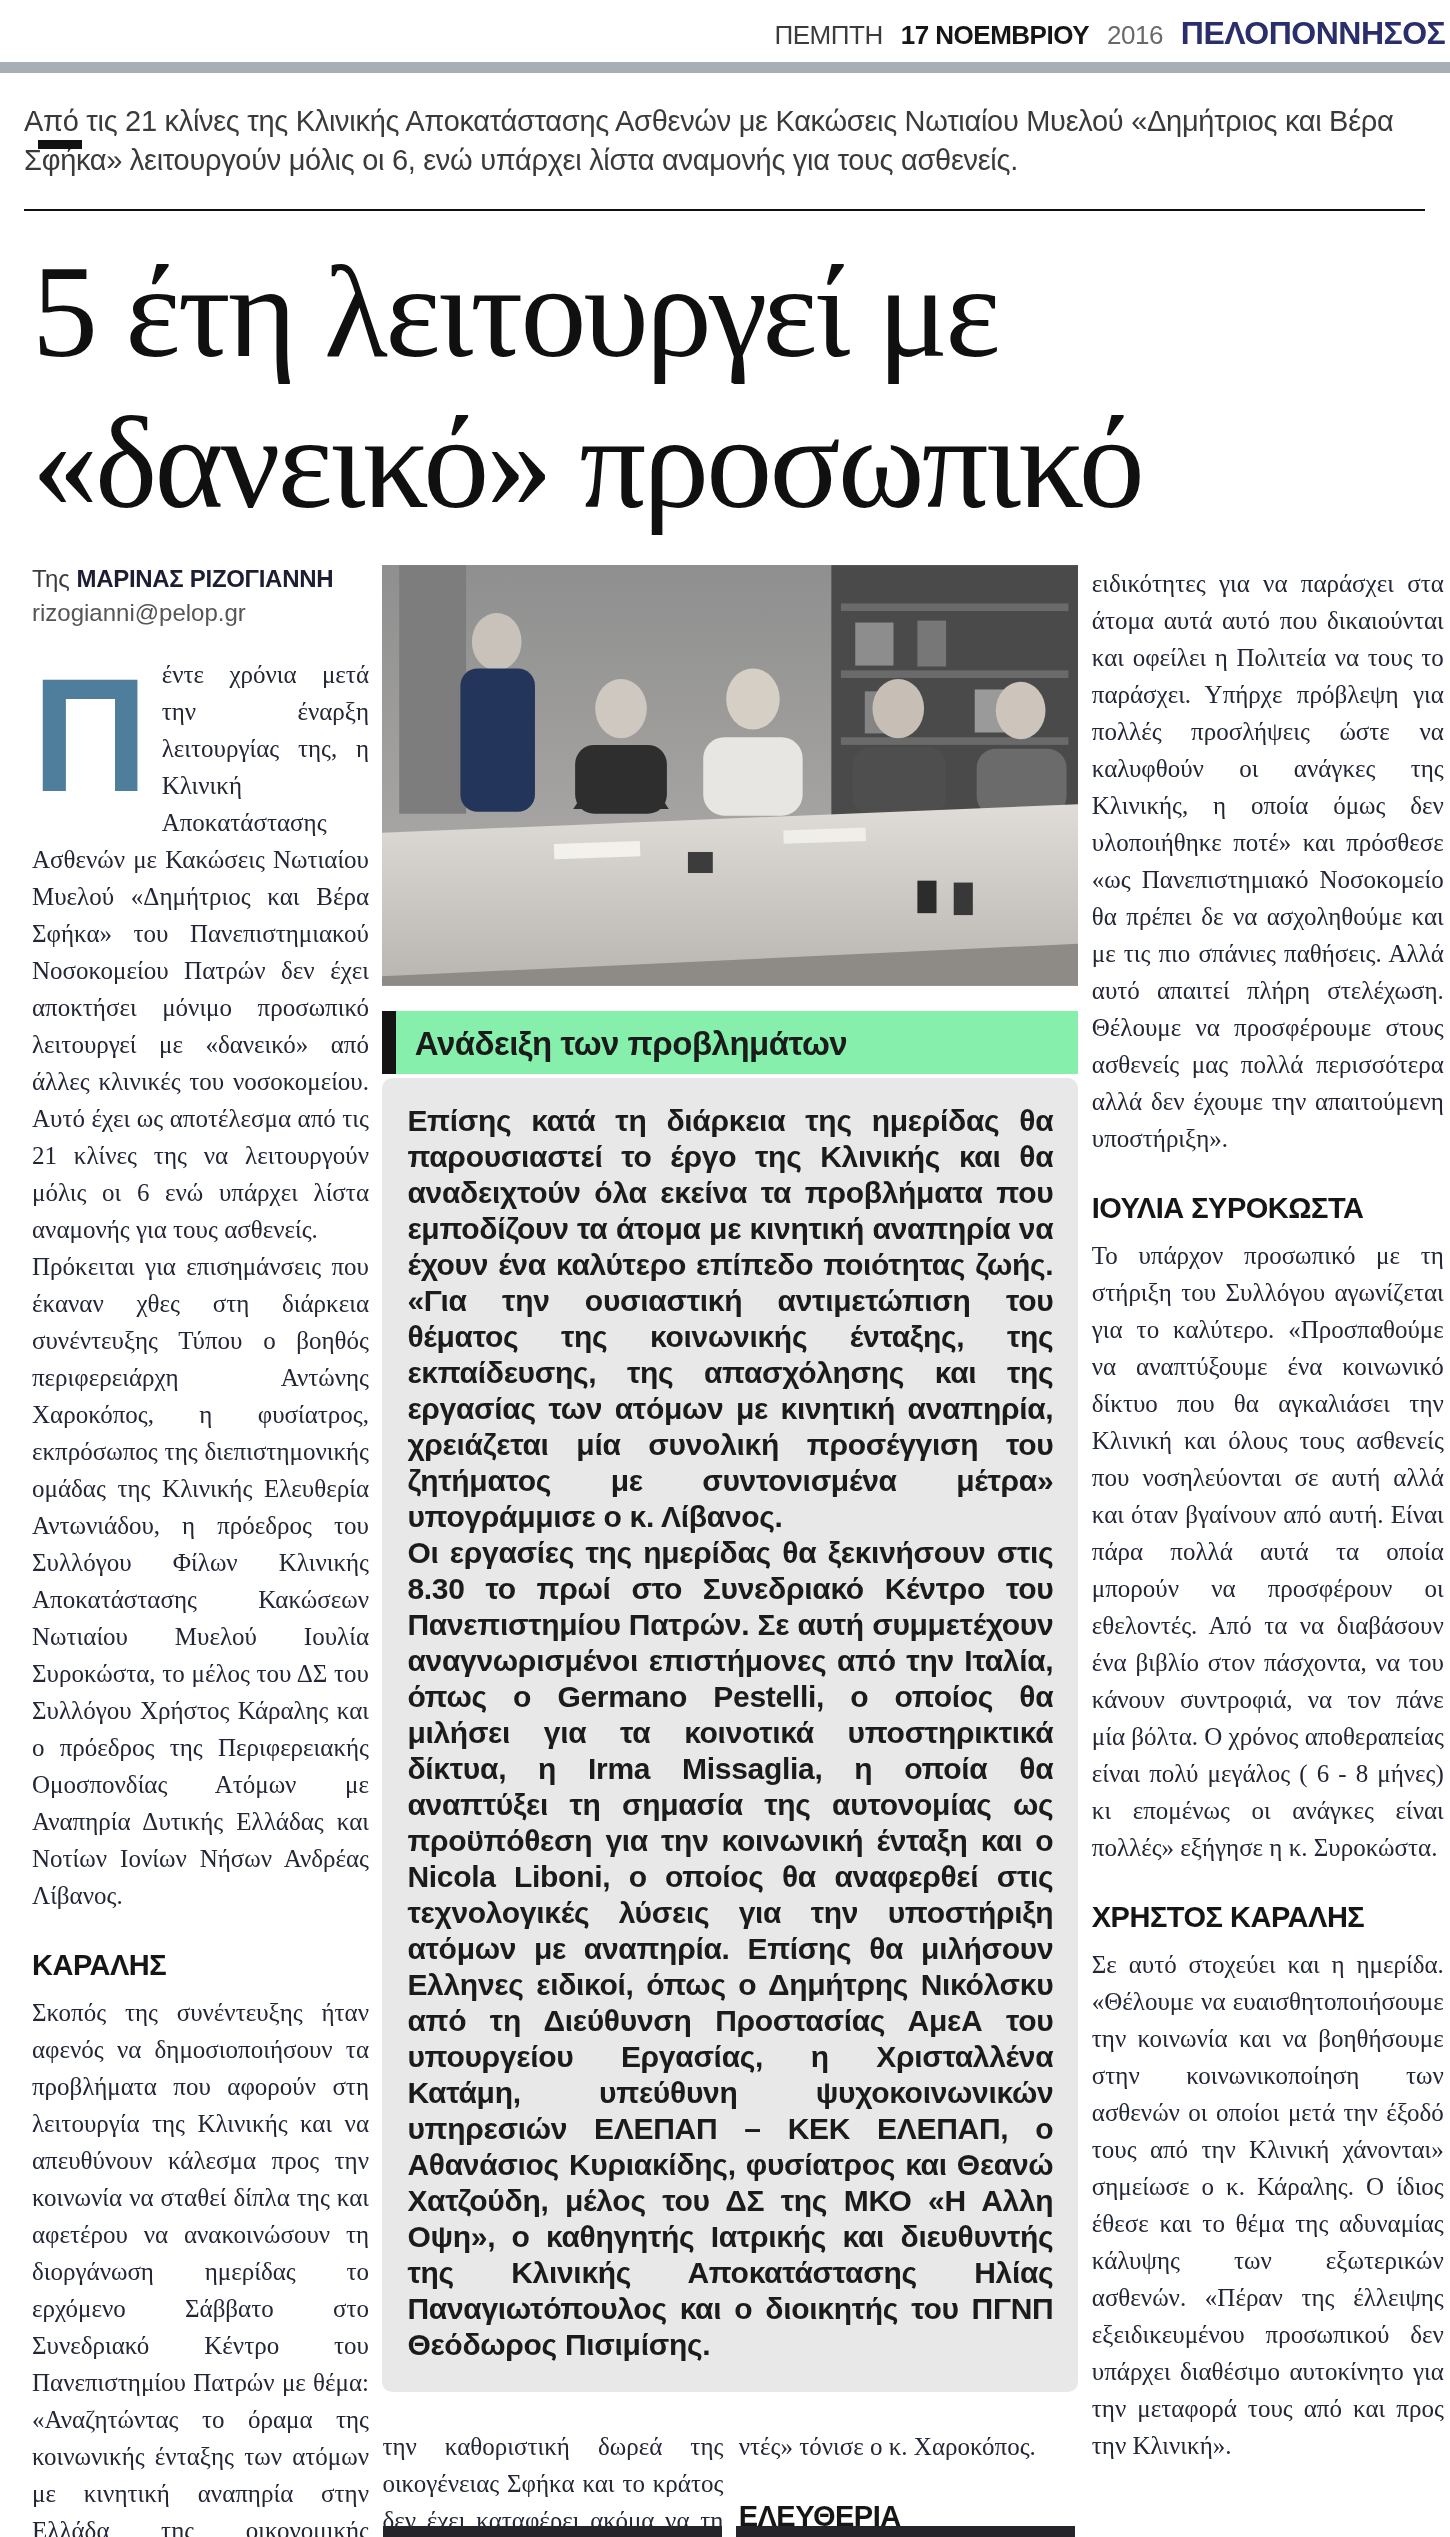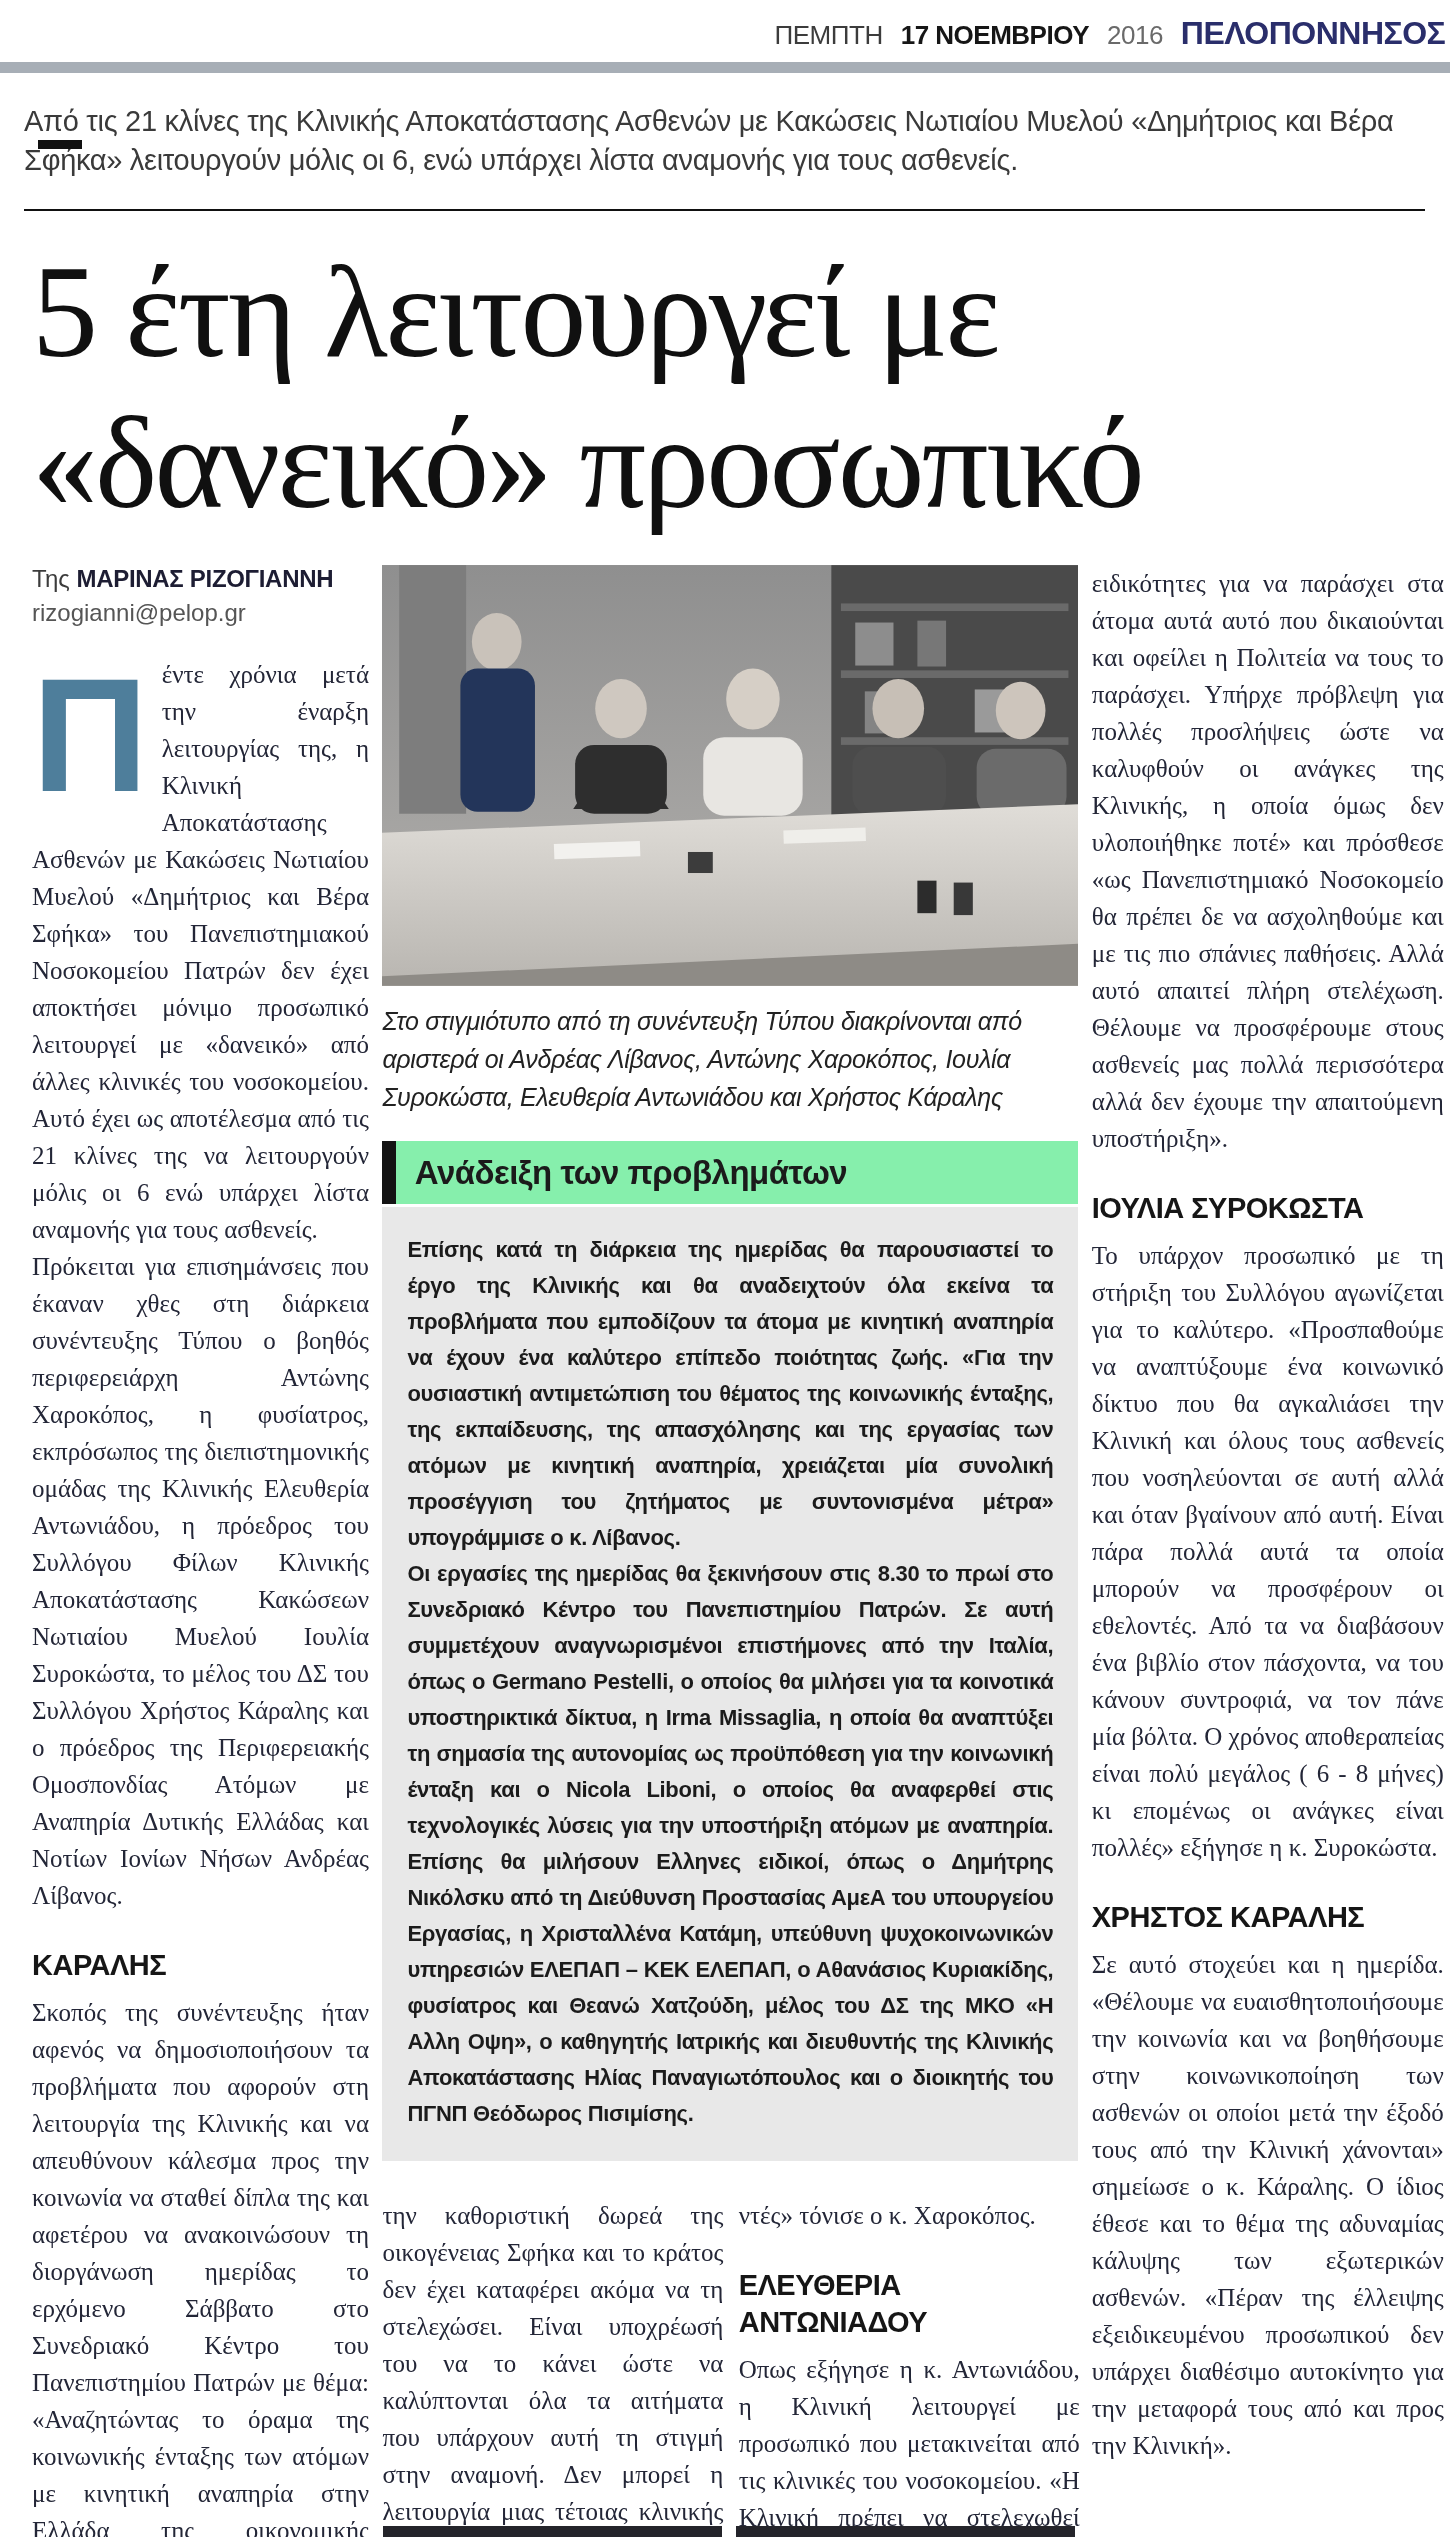--- a/index.html
+++ b/index.html
@@ -49,22 +49,22 @@
            font-size:25px;line-height:38px;color:#222;letter-spacing:-0.3px;}
 
   
   .box{margin-top:25px;}
   .box-titlebar{display:flex;}
   .box-marker{width:13.4px;background:#141414;}
   .box-titlearea{flex:1;background:#86efac;padding:13.4px 19px 11.5px 19px;}
   .box-title{font-family:"Liberation Sans",sans-serif;font-weight:bold;font-size:33px;
              color:#1b1b1b;letter-spacing:-0.5px;}
   .box-body{background:#e8e8e8;padding:25px 25px 29px 25px;margin-top:3.8px;
-            font-family:"Liberation Sans",sans-serif;font-weight:bold;font-size:22px;
-            line-height:36px;letter-spacing:-0.3px;color:#1b1b1b;text-align:justify;}
+            font-family:"Liberation Sans",sans-serif;font-weight:bold;font-size:30px;
+            line-height:36px;letter-spacing:-0.3px;color:#1b1b1b;text-align:justify;border-radius:10px;}
   .box-body p{margin:0;}
 
   
   .subcols{margin-top:36px;display:grid;grid-template-columns:341px 341px;column-gap:15.3px;
            align-items:start;}
 
   
   .tick{position:absolute;left:38px;top:140px;width:44px;height:8.6px;background:#111;}
   .cut-bar{position:absolute;top:2526px;height:11.5px;background:#24242a;}
   .cut-left{left:383px;width:339px;}
@@ -150,21 +150,20 @@
         <rect x="622" y="192" width="94" height="70" rx="20" fill="#6b6b6b"></rect>
 
         <polygon points="0,280 728,250 728,440 0,440" fill="url(#tbl)"></polygon>
         <polygon points="0,430 728,396 728,440 0,440" fill="#8e8b86"></polygon>
         <rect x="180" y="290" width="90" height="16" fill="#f2f1ee" transform="rotate(-2 225 298)"></rect>
         <rect x="420" y="276" width="86" height="14" fill="#efeeea" transform="rotate(-2 463 283)"></rect>
         <rect x="320" y="300" width="26" height="22" fill="#3c3c3c"></rect>
         <rect x="560" y="330" width="20" height="34" fill="#2c2c2c"></rect>
         <rect x="598" y="332" width="20" height="34" fill="#383838"></rect>
       </svg>
-      <div class="caption">Στο στιγμιότυπο από τη συνέντευξη Τύπου διακρίνονται από αριστερά οι Ανδρέας Λίβανος, Αντώνης Χαροκόπος, Ιουλία Συροκώστα, Ελευθερία Αντωνιάδου και Χρήστος Κάραλης</div>
 
       <div class="box">
         <div class="box-titlebar">
           <div class="box-marker"></div>
           <div class="box-titlearea">
             <span class="box-title">Ανάδειξη των προβλημάτων</span>
           </div>
         </div>
         <div class="box-body">
           <p>Επίσης κατά τη διάρκεια της ημερίδας θα παρουσιαστεί το έργο της Κλινικής και θα αναδειχτούν όλα εκείνα τα προβλήματα που εμποδίζουν τα άτομα με κινητική αναπηρία να έχουν ένα καλύτερο επίπεδο ποιότητας ζωής. «Για την ουσιαστική αντιμετώπιση του θέματος της κοινωνικής ένταξης, της εκπαίδευσης, της απασχόλησης και της εργασίας των ατόμων με κινητική αναπηρία, χρειάζεται μία συνολική προσέγγιση του ζητήματος με συντονισμένα μέτρα» υπογράμμισε ο κ. Λίβανος.</p>

